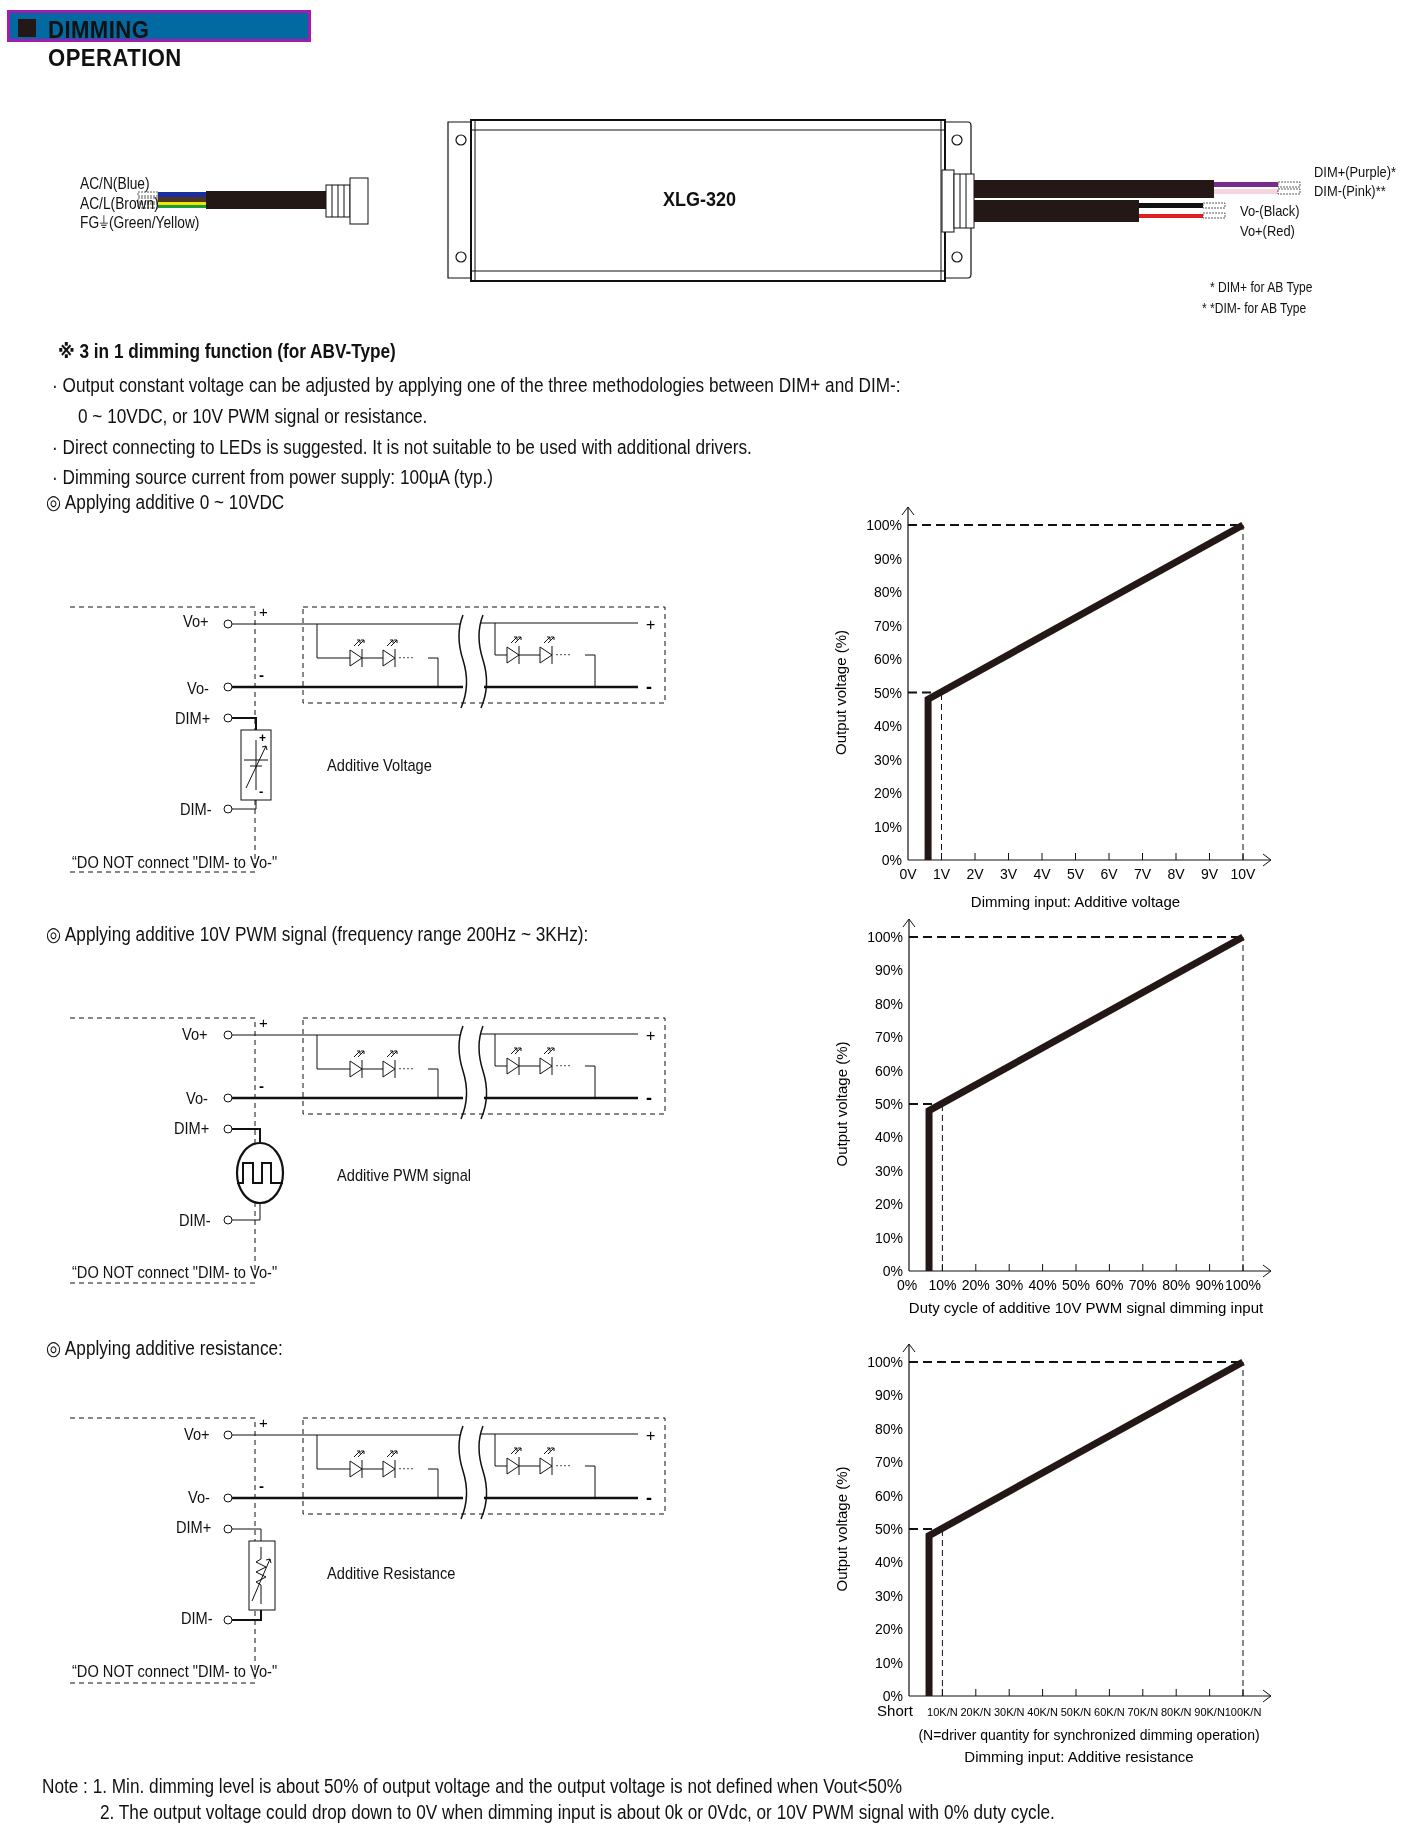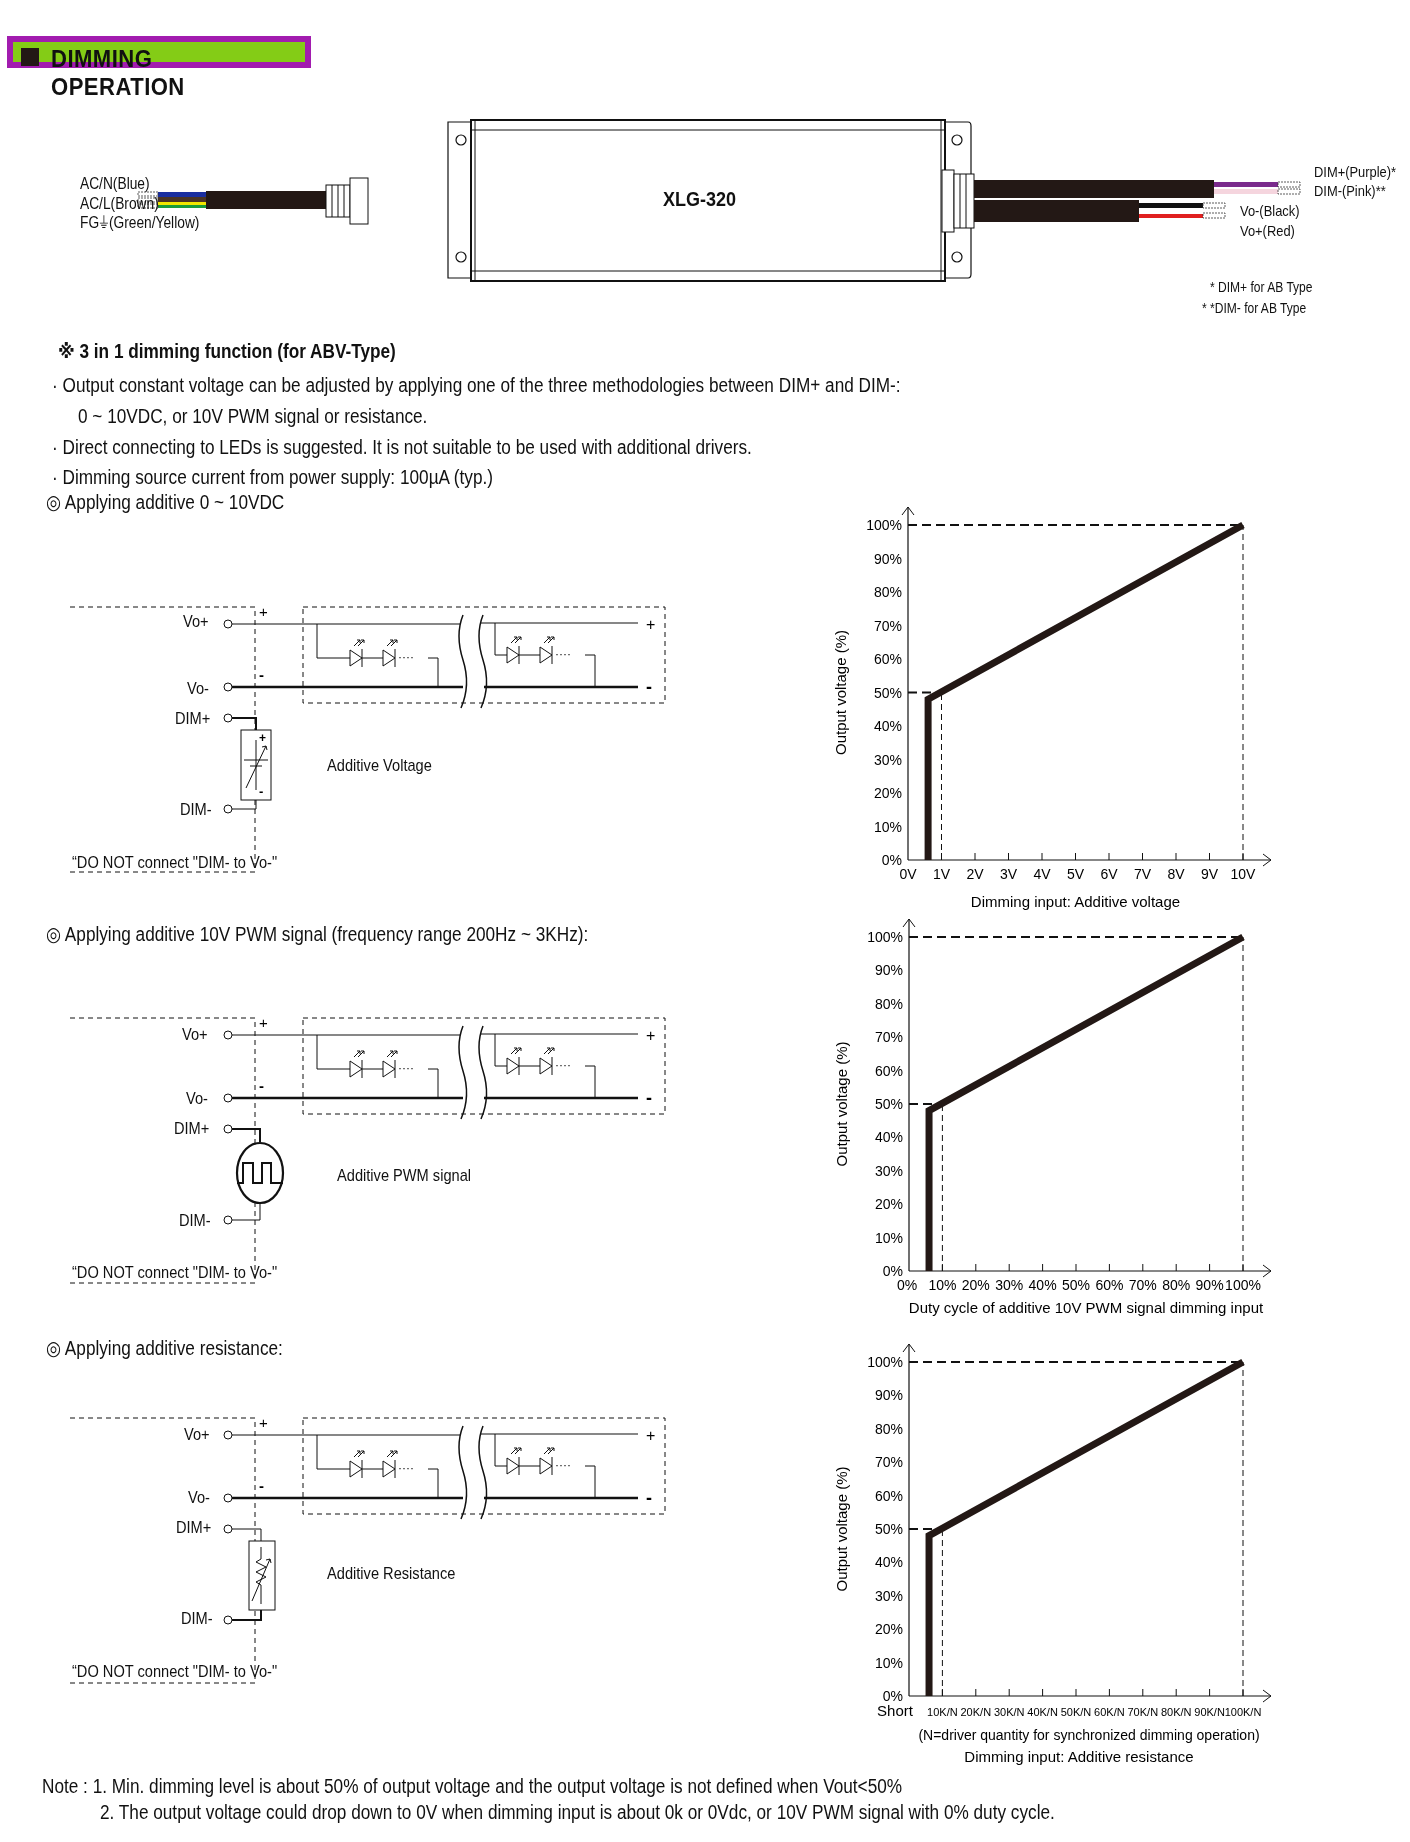--- a/index.html
+++ b/index.html
@@ -1,19 +1,19 @@
 <!DOCTYPE html>
 <html><head>
 <meta charset="utf-8">
 <style>
   html, body { margin:0; padding:0; background:#ffffff; }
   body { width:1410px; height:1842px; position:relative; overflow:hidden;
          font-family:"Liberation Sans", "DejaVu Sans", sans-serif; color:#111; }
   .abs { position:absolute; }
-  .hdr { left:7px; top:36px; width:304px; height:32px; background:#84cc16; border:6px solid #a21caf; box-sizing:border-box; }
+  .hdr { left:7px; top:10px; width:304px; height:32px; background:#0369a1; border:3px solid #a21caf; box-sizing:border-box; }
   .hdr-sq { position:absolute; left:8px; top:6px; width:18px; height:18px; background:#231815; }
   .hdr-txt { position:absolute; left:38px; top:3px; font-weight:bold; font-size:24px; letter-spacing:0.5px; transform:scaleX(0.92); transform-origin:left; color:#111; }
   .t { position:absolute; white-space:nowrap; }
   .f20 { font-size:20px; transform:scaleX(0.86); transform-origin:left; }
   .f17 { font-size:17px; transform:scaleX(0.86); transform-origin:left; }
   .f16 { font-size:16px; transform:scaleX(0.86); transform-origin:left; }
   .f15 { font-size:15px; transform:scaleX(0.86); transform-origin:left; }
   .f14 { font-size:14px; transform:scaleX(0.86); transform-origin:left; }
   .b { font-weight:bold; }
   svg { position:absolute; left:0; top:0; }

